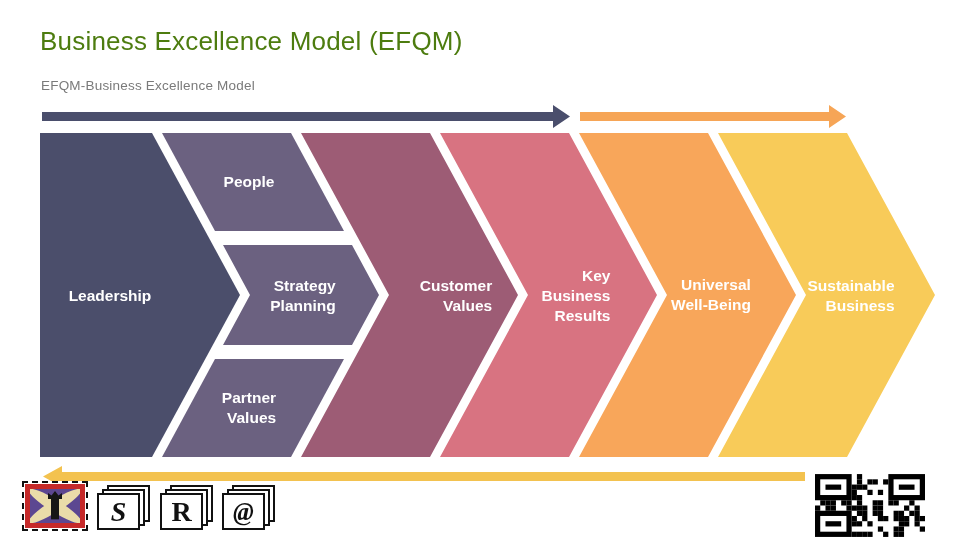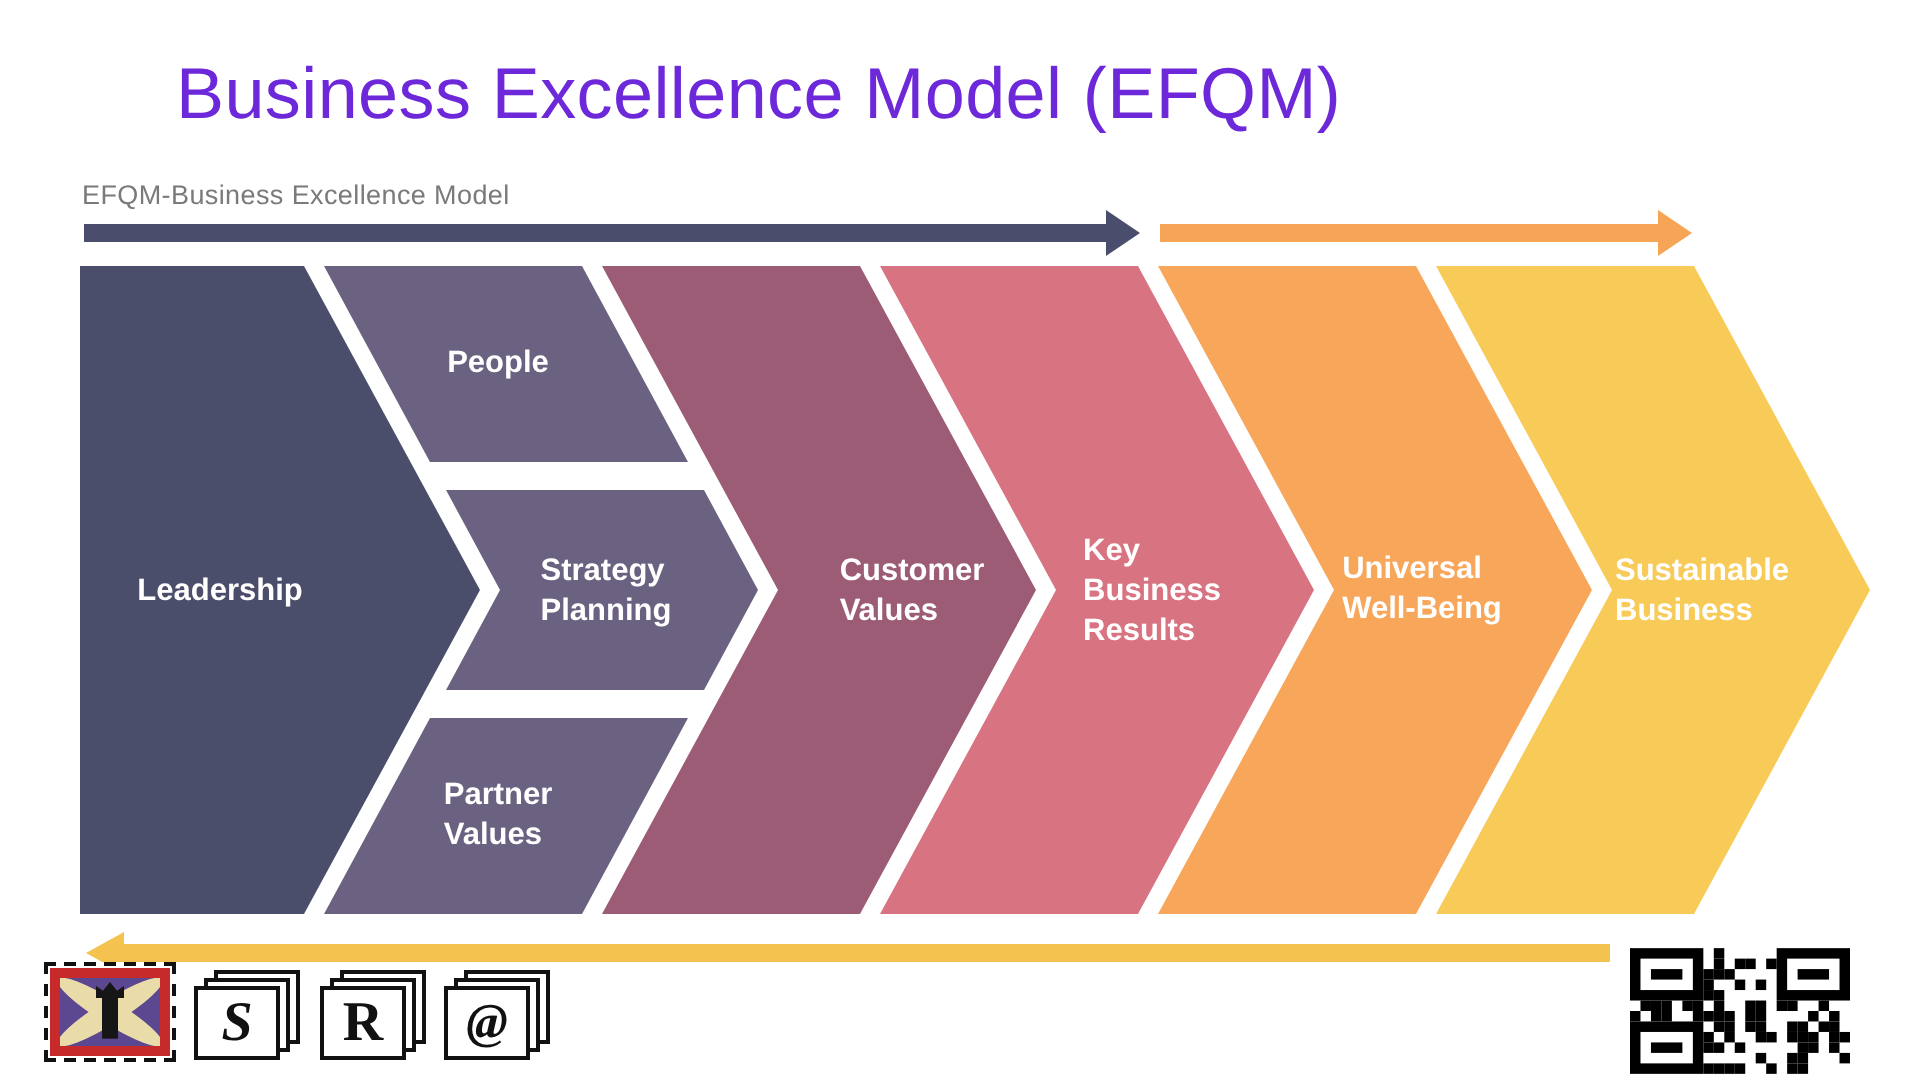--- a/index.html
+++ b/index.html
@@ -1,32 +1,32 @@
 <!DOCTYPE html>
 <html><head>
 <meta charset="utf-8">
 <style>
   html,body{margin:0;padding:0;background:#fff;}
   .slide{
     position:relative;width:960px;height:540px;background:#ffffff;
     font-family:"Liberation Sans",sans-serif;overflow:hidden;
   }
   .title{
-    position:absolute;left:40px;top:26px;font-size:36px;font-weight:400;
-    color:#6d28d9;letter-spacing:.2px;white-space:nowrap;margin-left:48px;
+    position:absolute;left:40px;top:26px;font-size:26px;font-weight:400;
+    color:#4d7c0f;letter-spacing:.2px;white-space:nowrap;
   }
   .subtitle{
     position:absolute;left:41px;top:78px;font-size:13.5px;font-weight:500;
-    color:#7a7a7a;letter-spacing:.2px;white-space:nowrap;margin-top:12px;
+    color:#7a7a7a;letter-spacing:.2px;white-space:nowrap;
   }
   .diagram-svg{position:absolute;left:0;top:0;}
   .chev-label{
     position:absolute;transform:translate(-50%,-50%);
     color:#ffffff;font-weight:bold;font-size:15.5px;line-height:20px;
-    text-align:left;white-space:pre-line;pointer-events:none;
+    text-align:right;white-space:pre-line;pointer-events:none;
   }
   
   .flag-logo{
     position:absolute;left:22px;top:481px;width:66px;height:50px;
     border:2px dashed #111;box-sizing:border-box;background:#fff;
   }
   .flag-red{position:absolute;inset:1px;background:#c62a2a;}
   .flag-purple{position:absolute;inset:5px;background:#5c4791;overflow:hidden;}
   .blade{
     position:absolute;left:50%;top:50%;width:62px;height:12px;

